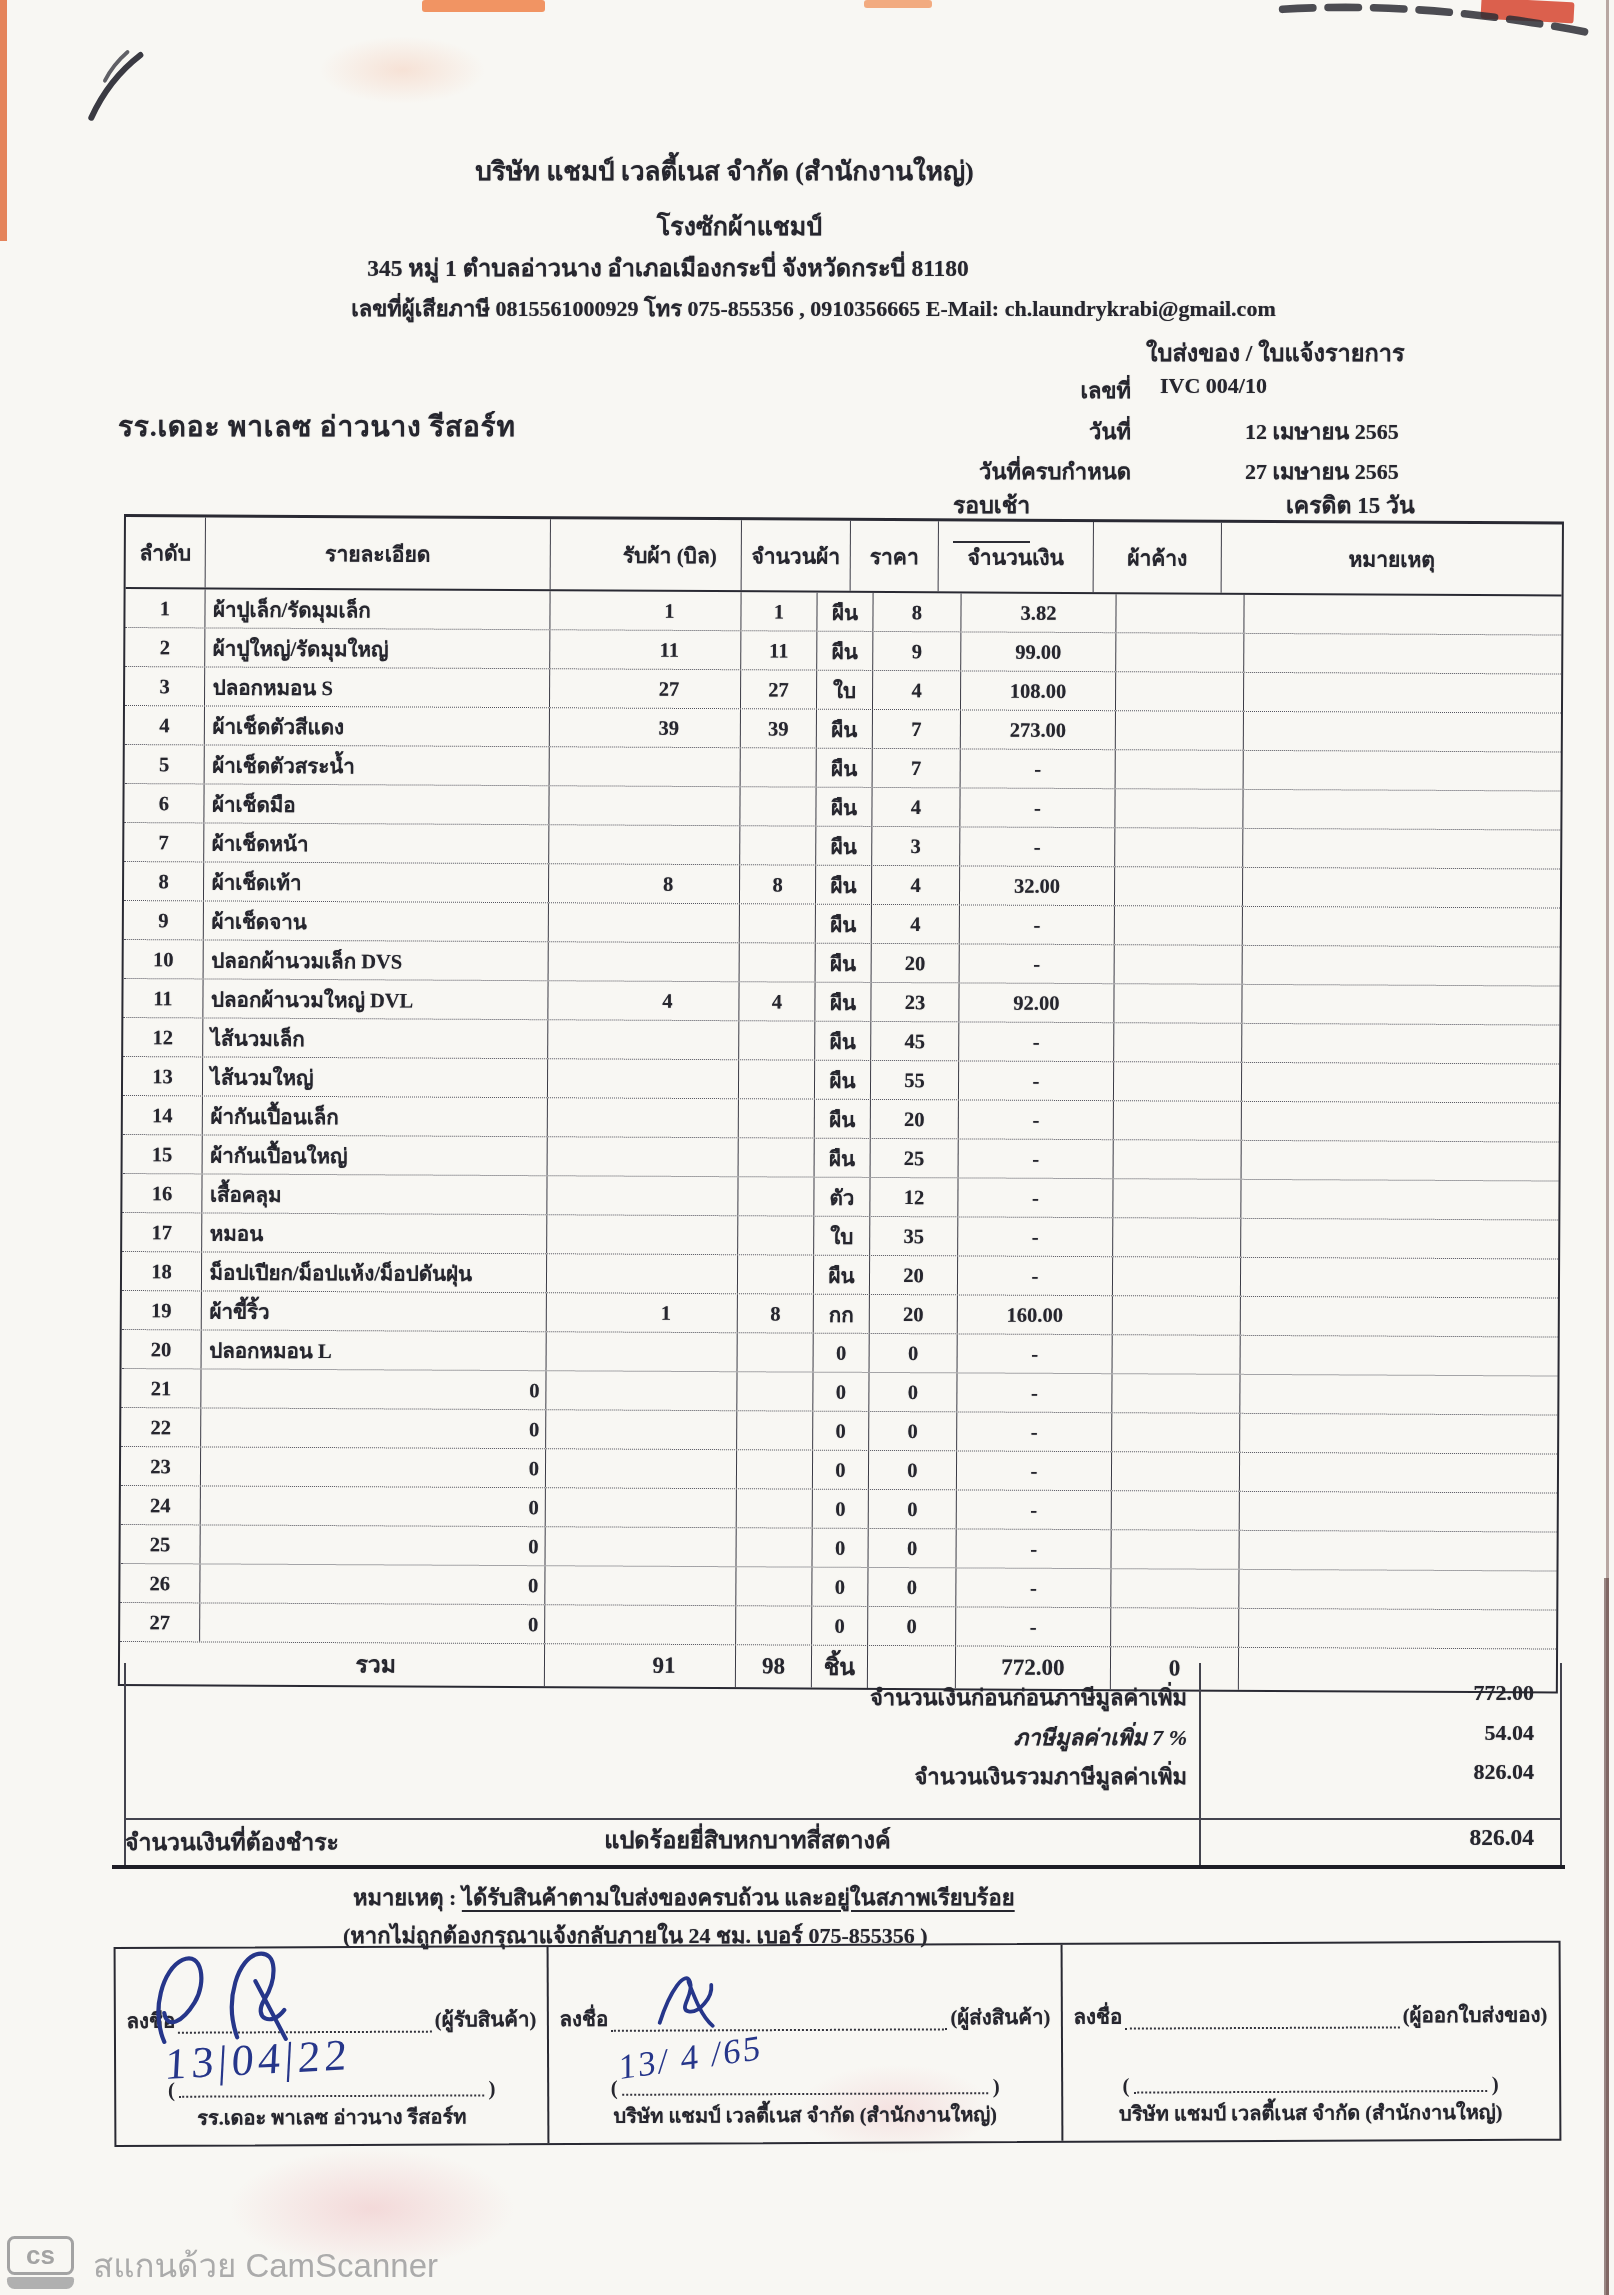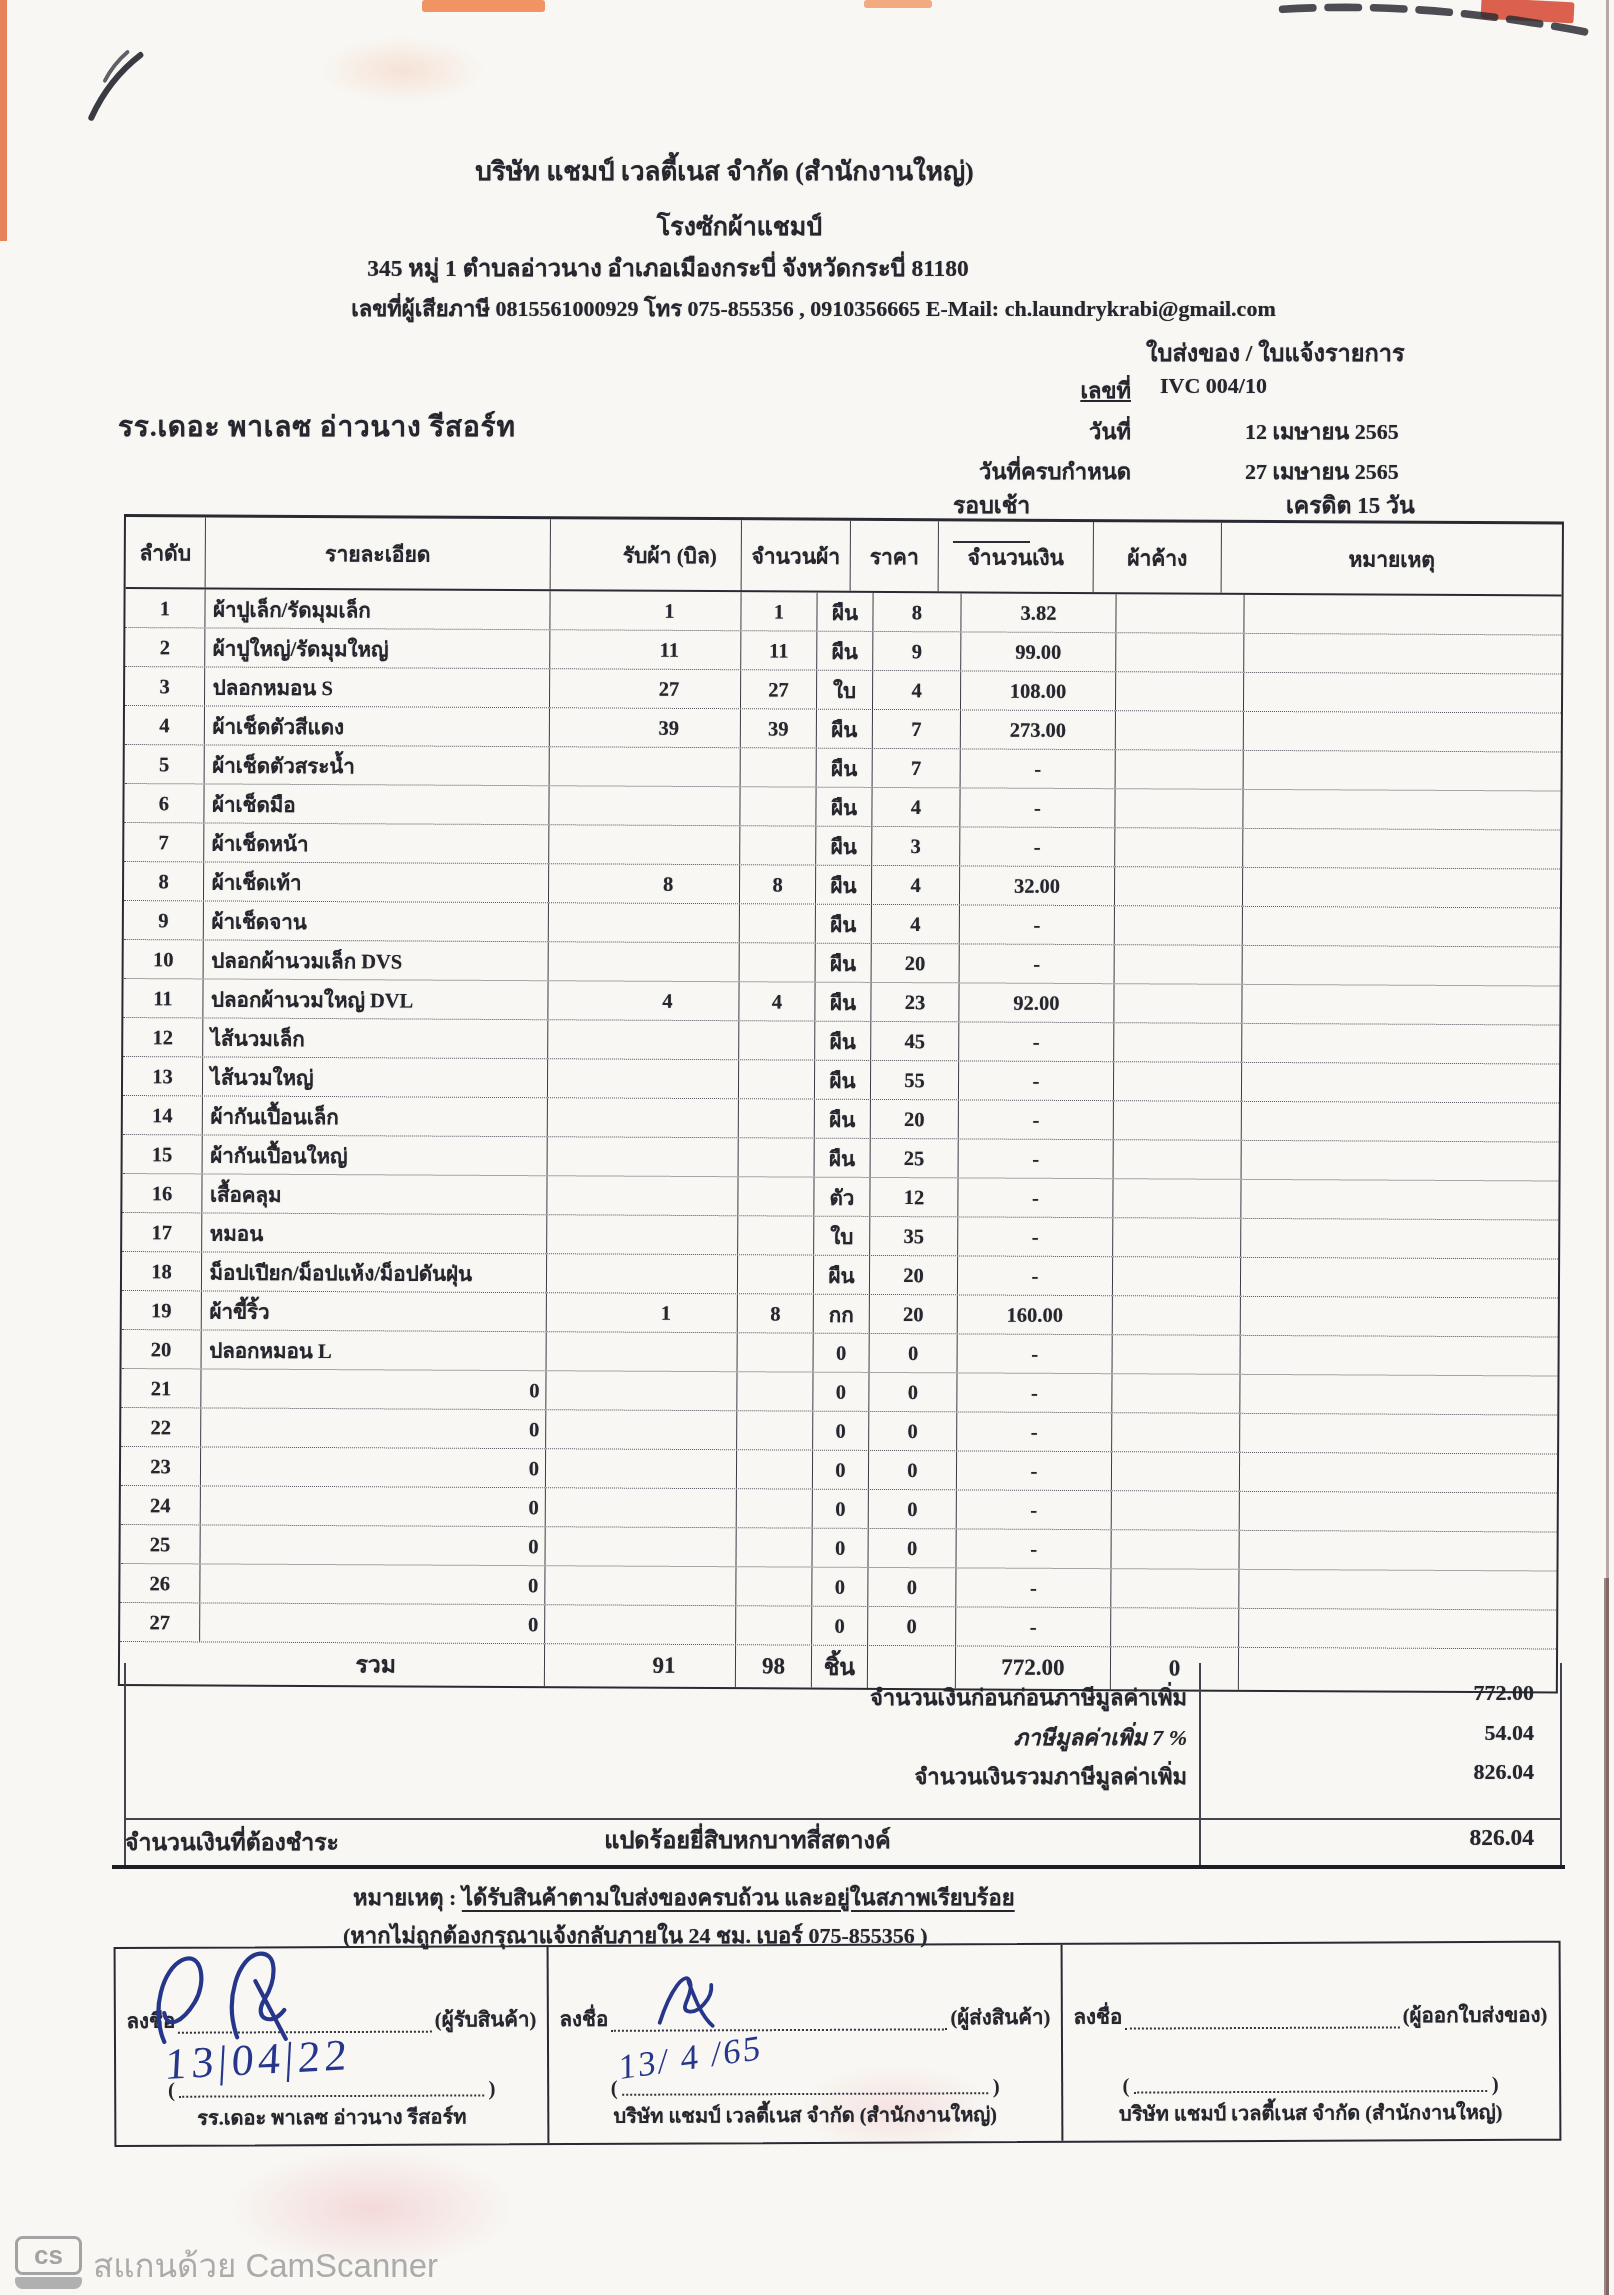--- a/index.html
+++ b/index.html
@@ -94,21 +94,21 @@
   .top-orange-2{left:864px;top:0;width:68px;height:7.6px;background:#ef8a4e;opacity:.7;border-radius:3px;}
   .top-red{left:1481px;top:0;width:93px;height:21px;background:#d6452f;opacity:.85;border-radius:3px;transform:rotate(3deg);}
   .right-line-1{left:1606px;top:0;width:3px;height:2295px;background:#6b4540;opacity:.45;}
   .right-line-2{left:1604px;top:1578px;width:4.6px;height:717px;background:#5a3c3a;opacity:.6;}
   .smudge{pointer-events:none;}
   .smudge-1{left:228px;top:2148px;width:288px;height:121px;background:radial-gradient(ellipse,rgba(230,140,150,.28),transparent 70%);}
   .smudge-2{left:797px;top:2064px;width:197px;height:91px;background:radial-gradient(ellipse,rgba(230,140,150,.2),transparent 70%);}
   .smudge-3{left:319px;top:36px;width:167px;height:68px;background:radial-gradient(ellipse,rgba(240,150,110,.22),transparent 70%);}
 
   
-  #cs-logo{left:15px;top:2236px;width:67px;height:52px;border-radius:11px;}
+  #cs-logo{left:7px;top:2236px;width:67px;height:52px;border-radius:11px;}
   .cs-box{width:61px;height:33px;border:3px solid #a3a3a3;border-radius:7.6px;
           display:flex;align-items:center;justify-content:center;
           font-family:"Liberation Sans","DejaVu Sans",sans-serif;
           font-size:26px;font-weight:bold;color:#a3a3a3;}
   .cs-tab{width:67px;height:12px;background:#b0b0b0;border-radius:2.3px 2.3px 7.6px 7.6px;margin-top:2.3px;}
   .cs-text{left:93px;top:2239px;font-size:33px;color:#ababab;
            font-family:"Liberation Sans","DejaVu Sans",sans-serif;font-weight:normal;}
 </style>
 </head>
 <body>
@@ -131,21 +131,21 @@
   <path d="M85,12 C55,35 35,62 20,95" fill="none" stroke="#3a3a42" stroke-width="8" stroke-linecap="round"></path>
   <path d="M68,8 C52,22 44,34 38,46" fill="none" stroke="#3a3a42" stroke-width="5" stroke-linecap="round" opacity=".8"></path>
 </svg>
 
 <div class="abs doctext center h-line1">บริษัท แชมป์ เวลตี้เนส จำกัด (สำนักงานใหญ่)</div>
 <div class="abs doctext center h-line2">โรงซักผ้าแชมป์</div>
 <div class="abs doctext center h-line3">345 หมู่ 1 ตำบลอ่าวนาง อำเภอเมืองกระบี่ จังหวัดกระบี่ 81180</div>
 <div class="abs doctext center h-line4">เลขที่ผู้เสียภาษี 0815561000929 โทร 075-855356 , 0910356665 E-Mail: ch.laundrykrabi@gmail.com</div>
 <div class="abs doctext h-doctype">ใบส่งของ / ใบแจ้งรายการ</div>
 
-<div class="abs doctext right m-label" style="left:1017px;top:373px;width:114px;text-decoration:underline;">เลขที่</div>
+<div class="abs doctext right m-label" style="left:1017px;top:373px;width:114px;">เลขที่</div>
 <div class="abs doctext m-value" style="left:1160px;top:373px;">IVC 004/10</div>
 <div class="abs doctext right m-label" style="left:1017px;top:414px;width:114px;">วันที่</div>
 <div class="abs doctext m-value" style="left:1245px;top:414px;">12 เมษายน 2565</div>
 <div class="abs doctext right m-label" style="left:941px;top:454px;width:190px;">วันที่ครบกำหนด</div>
 <div class="abs doctext m-value" style="left:1245px;top:454px;">27 เมษายน 2565</div>
 <div class="abs doctext round">รอบเช้า</div>
 <div class="abs doctext credit">เครดิต 15 วัน</div>
 <div class="abs doctext customer">รร.เดอะ พาเลซ อ่าวนาง รีสอร์ท</div>
 
 <div class="abs" id="items-table">

